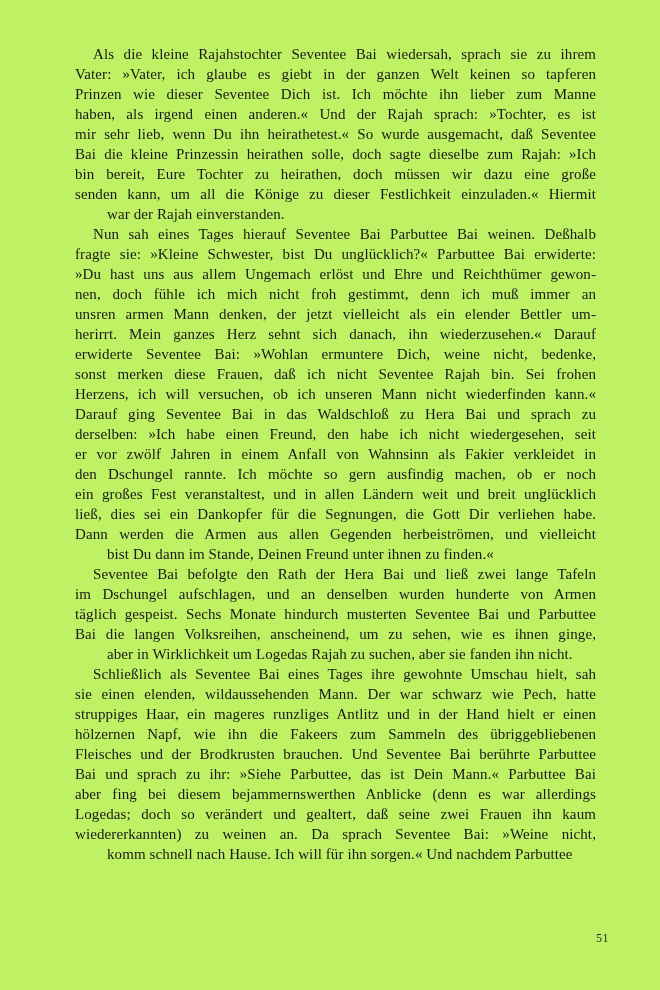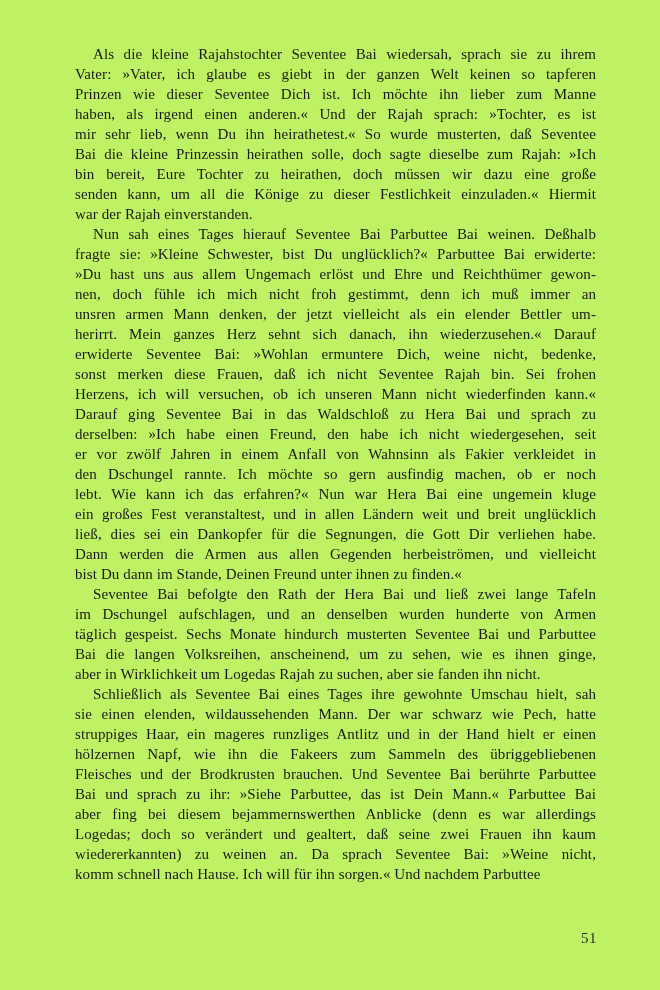--- a/index.html
+++ b/index.html
@@ -34,61 +34,61 @@
     text-align: justify;
     text-align-last: justify;
     text-justify: inter-word;
     letter-spacing: 0.1px;
   }
   .line.indent {
     text-indent: 18px;
   }
   .line.para-end {
     text-align-last: left;
+    margin-left: 32px;
   }
   .page-number {
     position: absolute;
-    left: 73px;
+    left: 85px;
     top: 931px;
     width: 524px;
     text-align: right;
-    font-size: 15px;
+    font-size: 12px;
     line-height: 14px;
     color: #2a2a2a;
     letter-spacing: 0.5px;
   }
 </style>
 </head>
 <body>
 
 <div class="page">
   <div class="text-block">
       <div class="line indent">Als die kleine Rajahstochter Seventee Bai wiedersah, sprach sie zu ihrem</div>
       <div class="line">Vater: »Vater, ich glaube es giebt in der ganzen Welt keinen so tapferen</div>
       <div class="line">Prinzen wie dieser Seventee Dich ist. Ich möchte ihn lieber zum Manne</div>
       <div class="line">haben, als irgend einen anderen.« Und der Rajah sprach: »Tochter, es ist</div>
-      <div class="line">mir sehr lieb, wenn Du ihn heirathetest.« So wurde musterten, daß Seventee</div>
+      <div class="line">mir sehr lieb, wenn Du ihn heirathetest.« So wurde ausgemacht, daß Seventee</div>
       <div class="line">Bai die kleine Prinzessin heirathen solle, doch sagte dieselbe zum Rajah: »Ich</div>
       <div class="line">bin bereit, Eure Tochter zu heirathen, doch müssen wir dazu eine große</div>
       <div class="line">senden kann, um all die Könige zu dieser Festlichkeit einzuladen.« Hiermit</div>
       <div class="line para-end">war der Rajah einverstanden.</div>
       <div class="line indent">Nun sah eines Tages hierauf Seventee Bai Parbuttee Bai weinen. Deßhalb</div>
       <div class="line">fragte sie: »Kleine Schwester, bist Du unglücklich?« Parbuttee Bai erwiderte:</div>
       <div class="line">»Du hast uns aus allem Ungemach erlöst und Ehre und Reichthümer gewon-</div>
       <div class="line">nen, doch fühle ich mich nicht froh gestimmt, denn ich muß immer an</div>
       <div class="line">unsren armen Mann denken, der jetzt vielleicht als ein elender Bettler um-</div>
       <div class="line">herirrt. Mein ganzes Herz sehnt sich danach, ihn wiederzusehen.« Darauf</div>
       <div class="line">erwiderte Seventee Bai: »Wohlan ermuntere Dich, weine nicht, bedenke,</div>
       <div class="line">sonst merken diese Frauen, daß ich nicht Seventee Rajah bin. Sei frohen</div>
       <div class="line">Herzens, ich will versuchen, ob ich unseren Mann nicht wiederfinden kann.«</div>
       <div class="line">Darauf ging Seventee Bai in das Waldschloß zu Hera Bai und sprach zu</div>
       <div class="line">derselben: »Ich habe einen Freund, den habe ich nicht wiedergesehen, seit</div>
       <div class="line">er vor zwölf Jahren in einem Anfall von Wahnsinn als Fakier verkleidet in</div>
       <div class="line">den Dschungel rannte. Ich möchte so gern ausfindig machen, ob er noch</div>
-      <div class="line">lebt. Wie kann ich das erfahren?« Nun war Hera Bai eine ungemein kluge</div>
       <div class="line">ein großes Fest veranstaltest, und in allen Ländern weit und breit unglücklich</div>
       <div class="line">ließ, dies sei ein Dankopfer für die Segnungen, die Gott Dir verliehen habe.</div>
       <div class="line">Dann werden die Armen aus allen Gegenden herbeiströmen, und vielleicht</div>
       <div class="line para-end">bist Du dann im Stande, Deinen Freund unter ihnen zu finden.«</div>
       <div class="line indent">Seventee Bai befolgte den Rath der Hera Bai und ließ zwei lange Tafeln</div>
       <div class="line">im Dschungel aufschlagen, und an denselben wurden hunderte von Armen</div>
       <div class="line">täglich gespeist. Sechs Monate hindurch musterten Seventee Bai und Parbuttee</div>
       <div class="line">Bai die langen Volksreihen, anscheinend, um zu sehen, wie es ihnen ginge,</div>
       <div class="line para-end">aber in Wirklichkeit um Logedas Rajah zu suchen, aber sie fanden ihn nicht.</div>
       <div class="line indent">Schließlich als Seventee Bai eines Tages ihre gewohnte Umschau hielt, sah</div>

